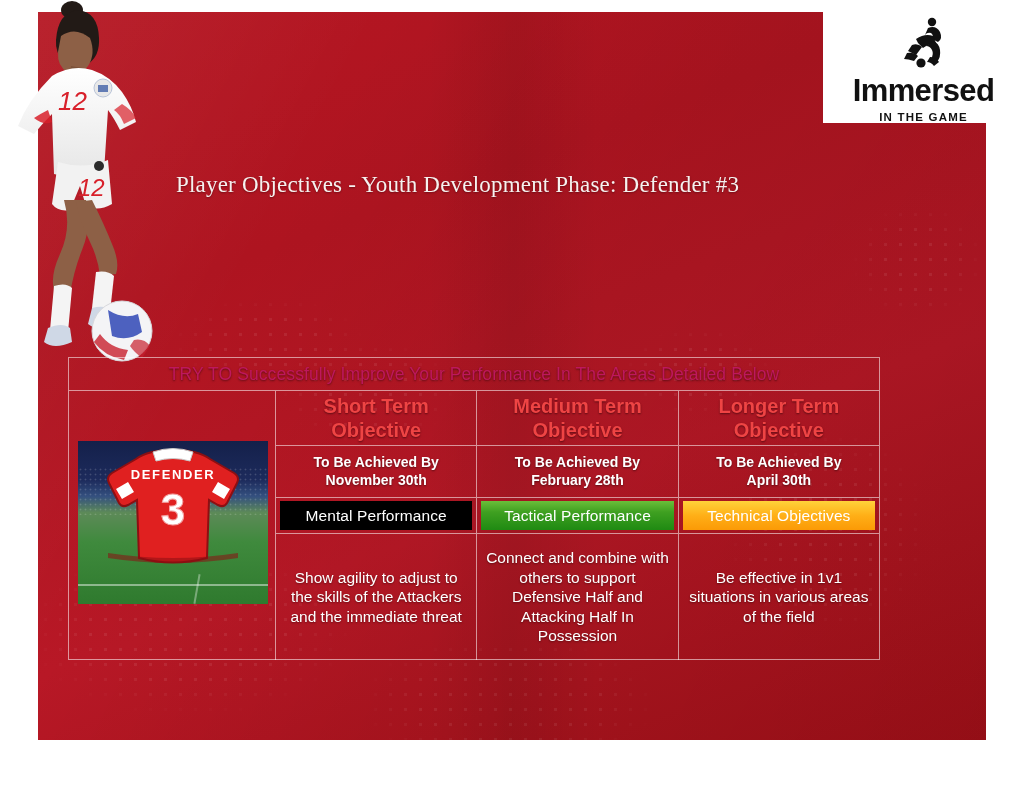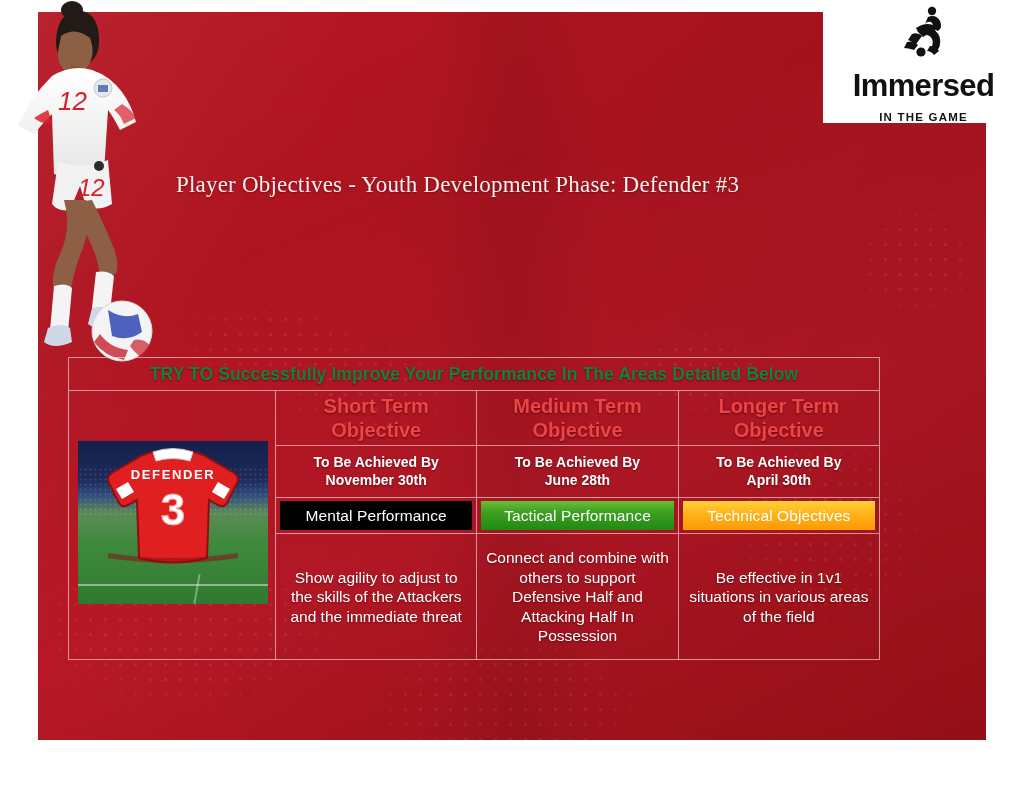--- a/index.html
+++ b/index.html
@@ -53,21 +53,21 @@
   .slide-title{
     position:absolute;left:176px;top:172px;
     font-family:"Liberation Serif", serif;
     font-size:23px;color:#f6f1ef;letter-spacing:.2px;white-space:nowrap;
     text-shadow:0 1px 2px rgba(0,0,0,.35);
   }
 
   
   .logo{
     position:absolute;left:823px;top:0;width:201px;height:123px;background:#fff;
-    display:flex;flex-direction:column;align-items:center;justify-content:space-between;
+    display:flex;flex-direction:column;align-items:center;justify-content:flex-end;
   }
   .logo-mark{margin-top:6px;}
   .logo-word{
     font-size:31px;font-weight:bold;color:#111;letter-spacing:-0.6px;line-height:1;
     margin-top:2px;
   }
   .logo-sub{
     font-size:11.5px;font-weight:bold;color:#111;letter-spacing:1.2px;margin-top:5px;
   }
 
@@ -78,21 +78,21 @@
   .tbl{
     position:absolute;left:68px;top:357px;width:812px;height:303px;
     border:1px solid rgba(255,255,255,0.55);
     box-sizing:border-box;
   }
   .tbl-head{
     height:33px;border-bottom:1px solid rgba(255,255,255,0.55);
     display:flex;align-items:center;justify-content:center;box-sizing:border-box;
   }
   .tbl-head-txt{
-    font-size:17.5px;font-weight:bold;color:#15803d;letter-spacing:.1px;
+    font-size:17.5px;font-weight:normal;color:#be185d;letter-spacing:.1px;
     text-shadow:0 1px 2px rgba(0,0,0,.45);white-space:nowrap;
   }
   .tbl-body{display:flex;height:269px;box-sizing:border-box;}
   .col-img{
     width:207px;flex:0 0 207px;
     border-right:1px solid rgba(255,255,255,0.55);
     box-sizing:border-box;position:relative;
     display:flex;align-items:flex-start;justify-content:center;
   }
   .shirt-wrap{
@@ -264,21 +264,21 @@
           <div class="cell cell-obj">Show agility to adjust to the skills of the Attackers and the immediate threat</div>
         </div>
 
         <div class="col">
           <div class="cell cell-term">
             <span><span>Medium Term</span><br>
             <span>Objective</span></span>
           </div>
           <div class="cell cell-date">
             <span><span>To Be Achieved By</span><br>
-            <span>June 28th</span></span>
+            <span>February 28th</span></span>
           </div>
           <div class="cell-perf-wrap">
             <div class="perf-chip perf-tactical">Tactical Performance</div>
           </div>
           <div class="cell cell-obj">Connect and combine with others to support Defensive Half and Attacking Half In Possession</div>
         </div>
 
         <div class="col">
           <div class="cell cell-term">
             <span><span>Longer Term</span><br>

